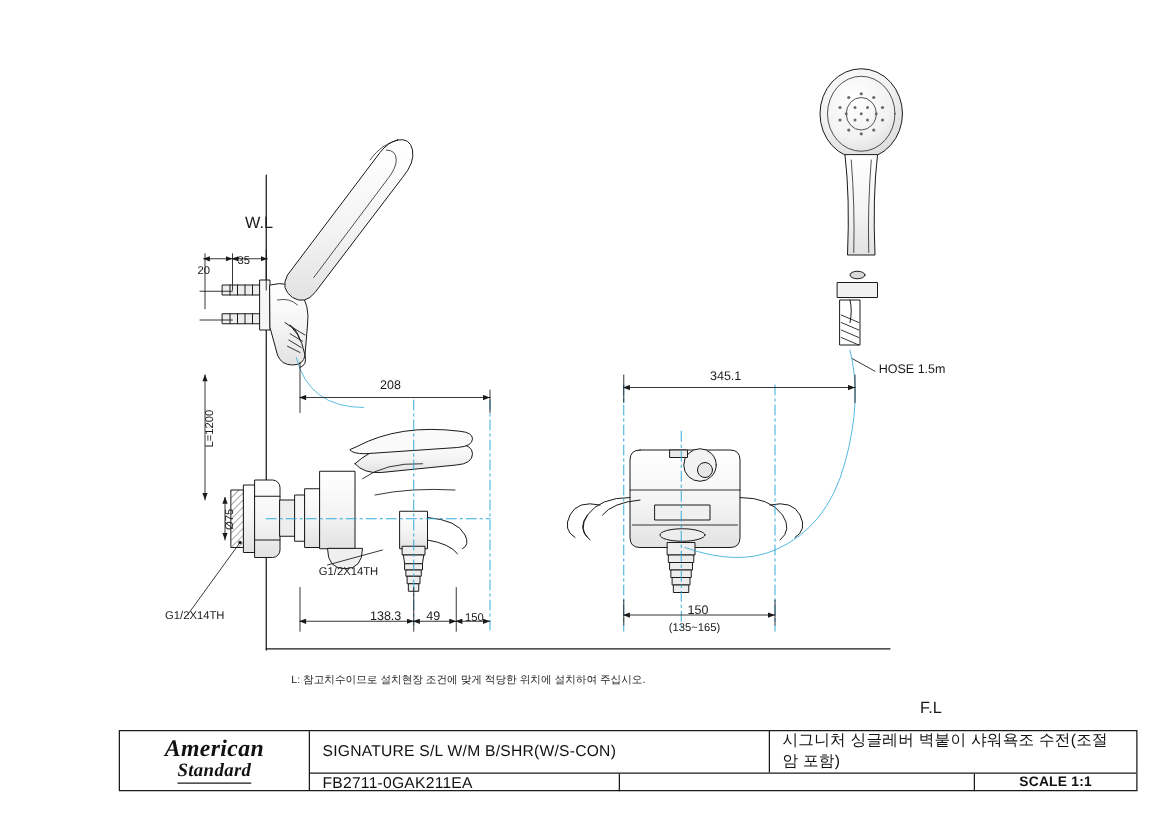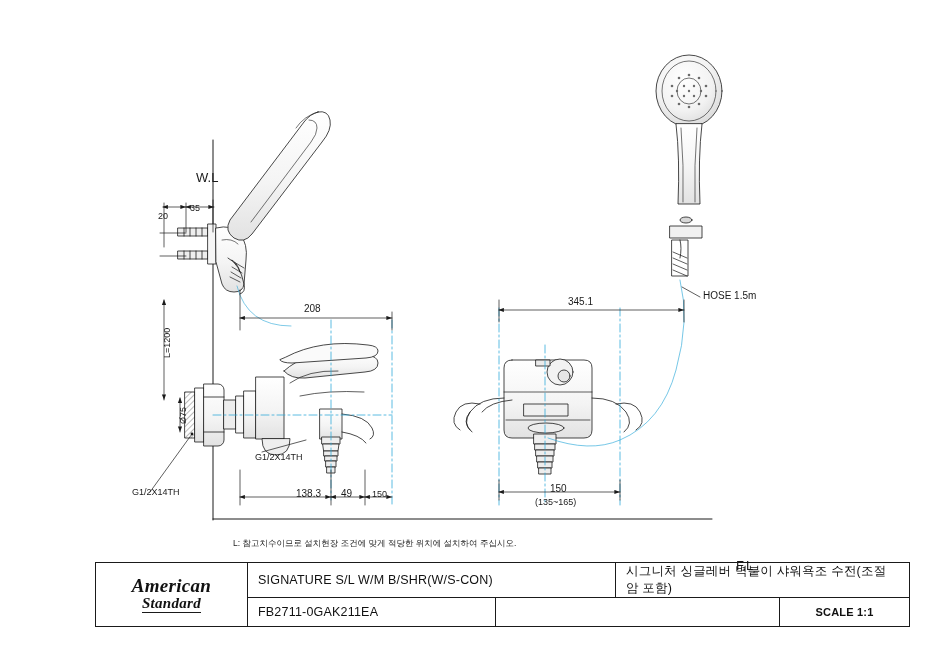--- a/index.html
+++ b/index.html
@@ -30,23 +30,23 @@
   .t13 { font-size: 13px; margin-top: 48px; }
   .rot90 {
     transform-origin: 0 0;
     transform: rotate(-90deg);
   }
 
   
   #titleblock {
     position: absolute;
     left: 95px;
-    top: 562px;
+    top: 584px;
     width: 815px;
-    height: 65px;
+    height: 49px;
     border: 1.4px solid #1a1a1a;
     box-sizing: border-box;
     display: flex;
   }
   #tb-logo {
     width: 152px;
     border-right: 1.4px solid #1a1a1a;
     box-sizing: border-box;
     display: flex;
     flex-direction: column;

